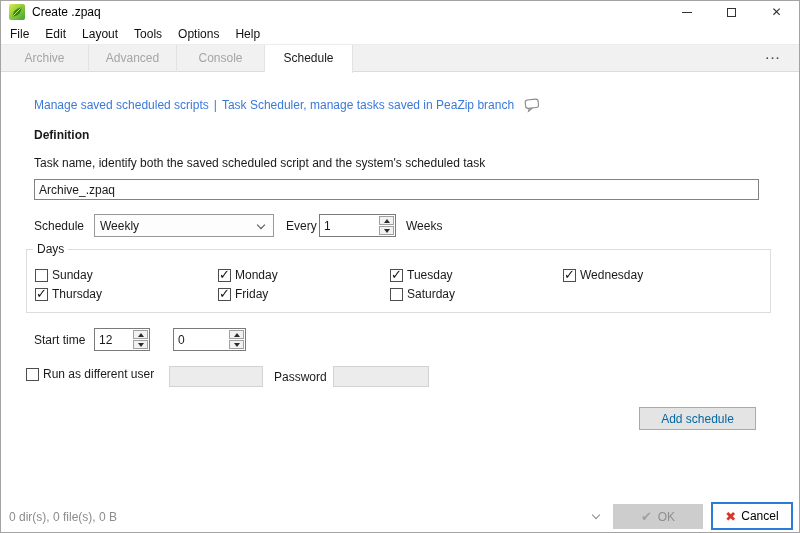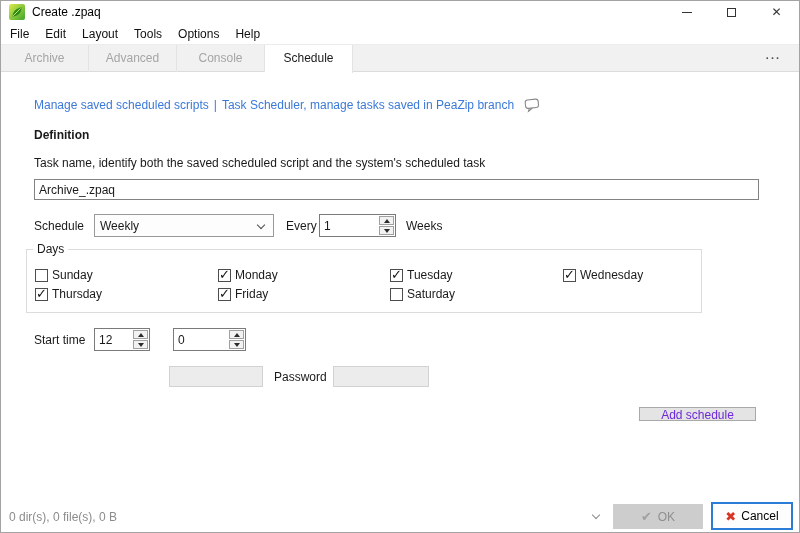--- a/index.html
+++ b/index.html
@@ -50,34 +50,34 @@
 
   
   .spin { position:absolute; height:23px; border:1px solid #7a7a7a; background:#fff; display:flex; align-items:center; }
   .spin-val { flex:1; padding-left:4px; }
   .spin-btns { width:17px; height:100%; display:flex; flex-direction:column; padding:1px 1px; gap:1px; }
   .spin-btn { flex:1; border:1px solid #a0a0a0; background:#f2f2f2; display:flex; align-items:center; justify-content:center; }
   .arr-up { width:0; height:0; border-left:3px solid transparent; border-right:3px solid transparent; border-bottom:4px solid #2b2b2b; }
   .arr-dn { width:0; height:0; border-left:3px solid transparent; border-right:3px solid transparent; border-top:4px solid #2b2b2b; }
 
   
-  .groupbox { position:absolute; left:25px; top:248px; width:676px; height:64px; border:1px solid #dcdcdc; }
+  .groupbox { position:absolute; left:25px; top:248px; width:745px; height:64px; border:1px solid #dcdcdc; }
   .groupbox-legend { position:absolute; top:-8px; left:6px; background:#fff; padding:0 4px; color:#1a1a1a; }
   .day-item { position:absolute; display:flex; align-items:center; }
 
   
   .cb { width:13px; height:13px; border:1px solid #4d4d4d; background:#fff; position:relative; flex:none; }
   .cb.checked::after { content:"\2713"; position:absolute; left:0px; top:-3px; font-size:13px; font-weight:bold; color:#111; }
   .cb-label { margin-left:4px; }
 
   
   .input-disabled { position:absolute; height:21px; border:1px solid #d2d2d2; background:#ececec; font:12px "Liberation Sans","DejaVu Sans",sans-serif; padding:0 4px; color:#555; }
 
   
-  .btn-plain { position:absolute; left:638px; top:406px; width:117px; height:14px; background:#e4e4e4; border:1px solid #a9a9a9; font:12px "Liberation Sans","DejaVu Sans",sans-serif; color:#6d28d9; }
+  .btn-plain { position:absolute; left:638px; top:406px; width:117px; height:23px; background:#e4e4e4; border:1px solid #a9a9a9; font:12px "Liberation Sans","DejaVu Sans",sans-serif; color:#0369a1; }
 
   
   .status-text { position:absolute; left:8px; top:509px; color:#8c8c8c; }
   .footer-chev { position:absolute; left:592px; top:511px; }
   .footer-chev .chev { border-color:#8a8a8a; display:block; }
   .btn-ok { position:absolute; left:612px; top:503px; width:90px; height:25px; background:#cdcdcd; border:none; font:12px "Liberation Sans","DejaVu Sans",sans-serif; color:#8f8f8f; display:flex; align-items:center; justify-content:center; gap:6px; }
   .ok-check { color:#a0a0a0; font-size:13px; }
   .btn-cancel { position:absolute; left:710px; top:501px; width:82px; height:28px; background:#fdfdfd; border:2px solid #2b7cd6; box-shadow:inset 0 0 0 1px #fff; font:12px "Liberation Sans","DejaVu Sans",sans-serif; color:#000; display:flex; align-items:center; justify-content:center; gap:5px; }
   .cancel-x { color:#d93425; font-size:13px; font-weight:bold; }
 </style>
@@ -212,20 +212,24 @@
     <span class="spin-btns">
       <span class="spin-btn">
           <span class="arr-up"></span>
         </span>
       <span class="spin-btn">
           <span class="arr-dn"></span>
         </span>
     </span>
   </div>
 
+  <div class="day-item" style="left:25px; top:366px;">
+    <span class="cb"></span>
+    <span class="cb-label">Run as different user</span>
+  </div>
   <input class="input-disabled" style="left: 168px; top: 365px; width: 94px;" type="text" disabled="" value="">
   <span class="lbl" style="left:273px; top:369px;">Password</span>
   <input class="input-disabled" style="left: 332px; top: 365px; width: 96px;" type="text" disabled="" value="">
 
   <button class="btn-plain">Add schedule</button>
 
   <span class="status-text">0 dir(s), 0 file(s), 0 B</span>
   <span class="footer-chev">
       <span class="chev"></span>
     </span>

